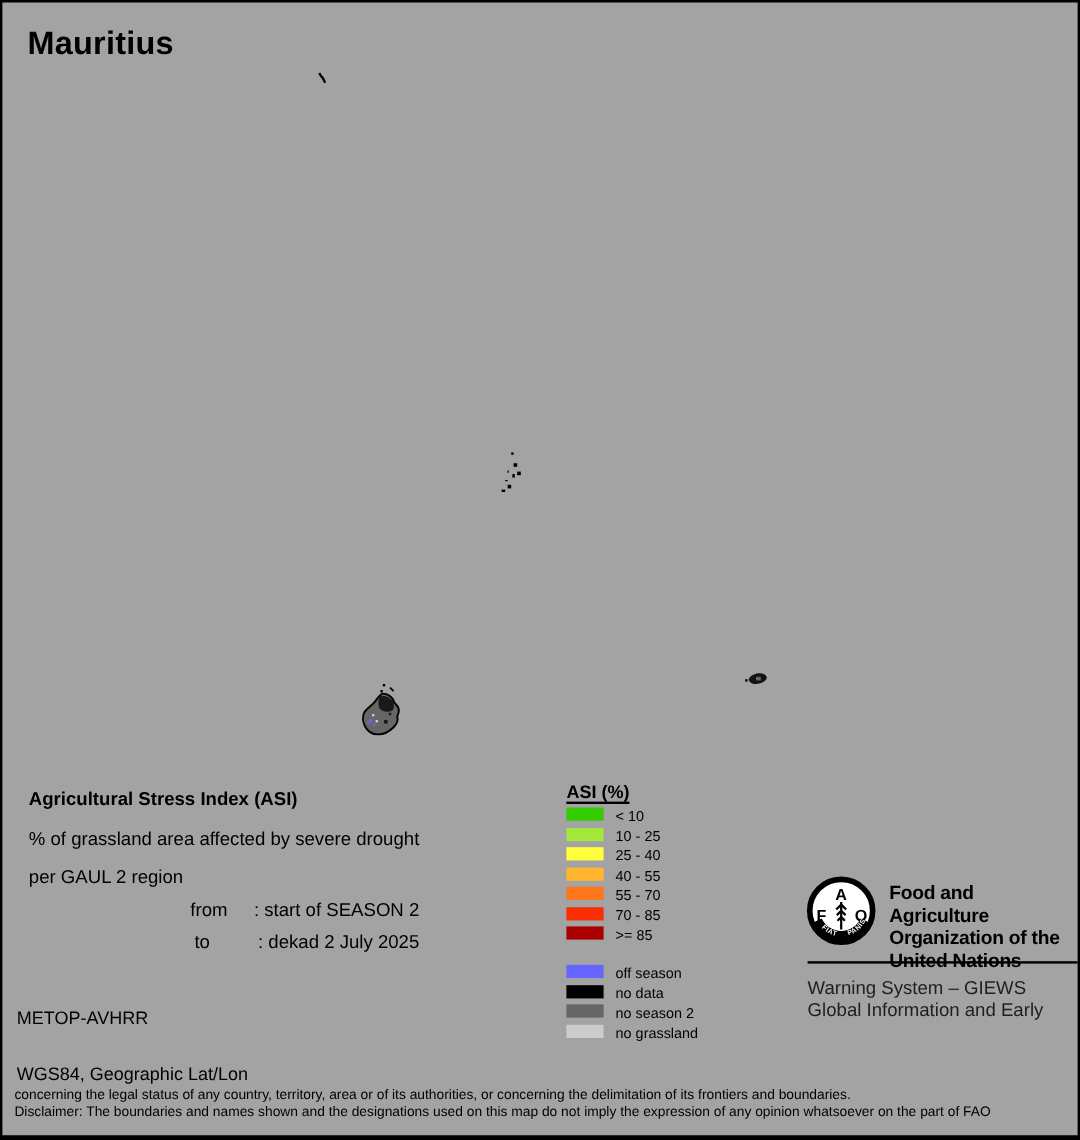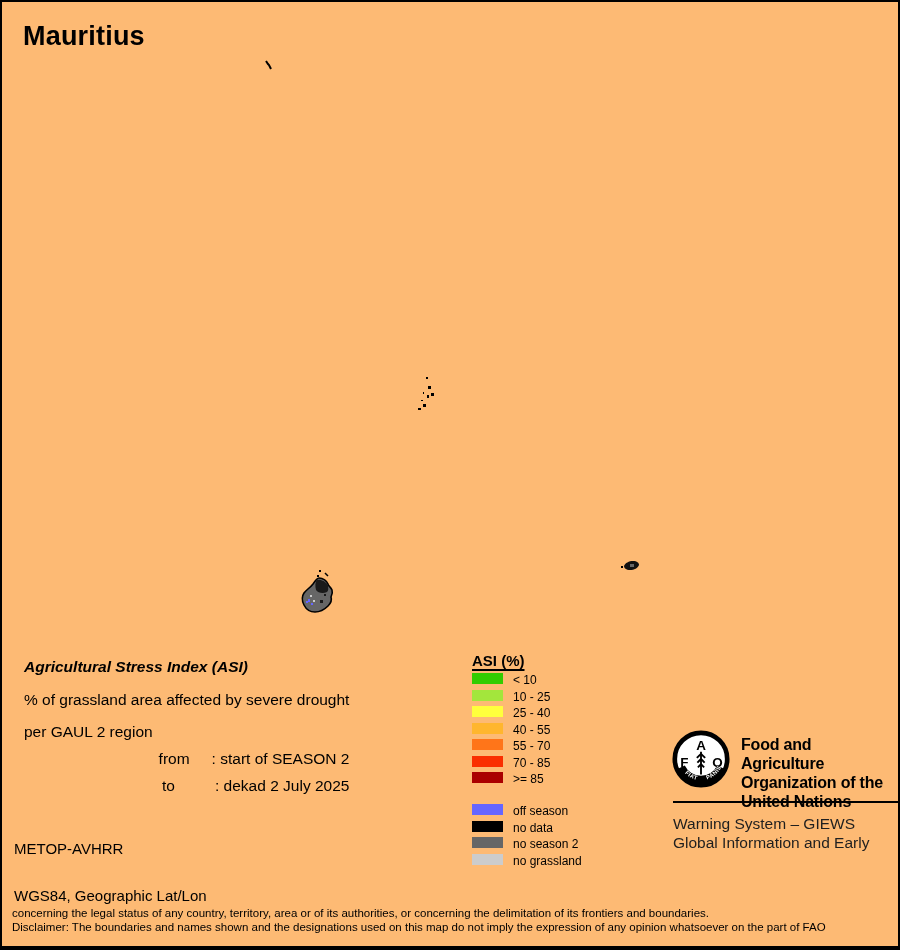--- a/index.html
+++ b/index.html
@@ -1,36 +1,36 @@
 <!DOCTYPE html>
 <html><head>
 <meta charset="utf-8">
 <style>
   html,body { margin:0; padding:0; background:#fff; }
   .page {
     position:relative;
     width:900px; height:950px;
     box-sizing:border-box;
-    background:#fdba74;
+    background:#a3a3a3;
     border:2px solid #000;
     border-bottom-width:4px;
     font-family:"Liberation Sans", sans-serif;
     color:#000;
     overflow:hidden;
   }
   .map-title {
     position:absolute; left:21px; top:19px;
     font-size:27px; font-weight:bold; margin:0;
     letter-spacing:0.2px;
   }
   .map-layer { position:absolute; left:0; top:0; }
 
   
   .info-block { position:absolute; left:22px; top:656px; font-size:15.5px; }
-  .info-heading { font-weight:bold; margin:0 0 0 0;font-style:italic; }
+  .info-heading { font-weight:bold; margin:0 0 0 0; }
   .info-line { margin-top:14.5px; }
   .info-row { display:flex; margin-top:9px;justify-content:flex-end; }
   .info-row .lbl { width:53px; }
   .meta-block { position:absolute; left:12px; top:838px; font-size:15px; }
   .meta-line2 { margin-top:30px; }
 
   
   .legend-title {
     position:absolute; left:470px; top:650px;
     font-size:15px; font-weight:bold;

